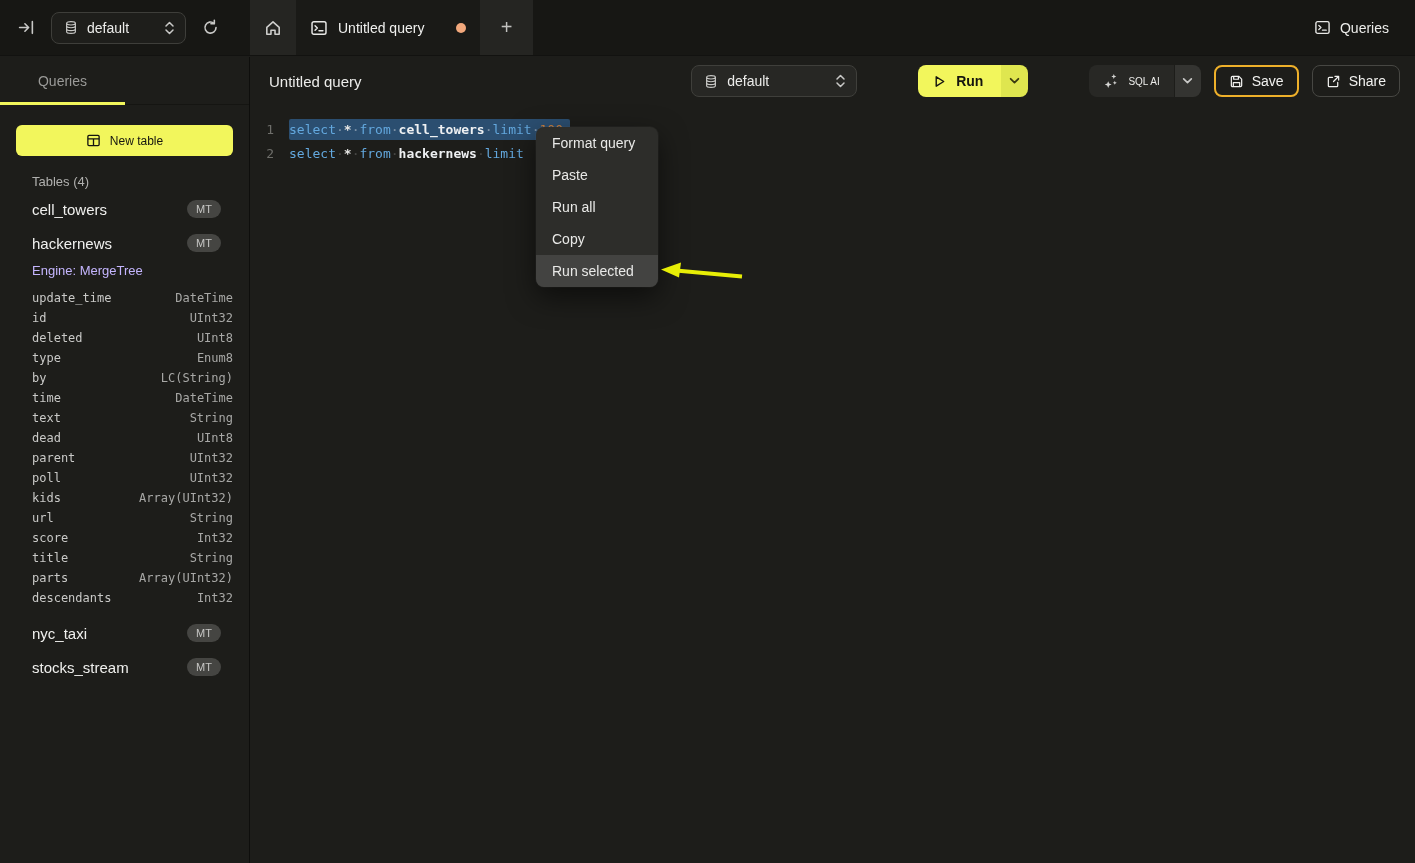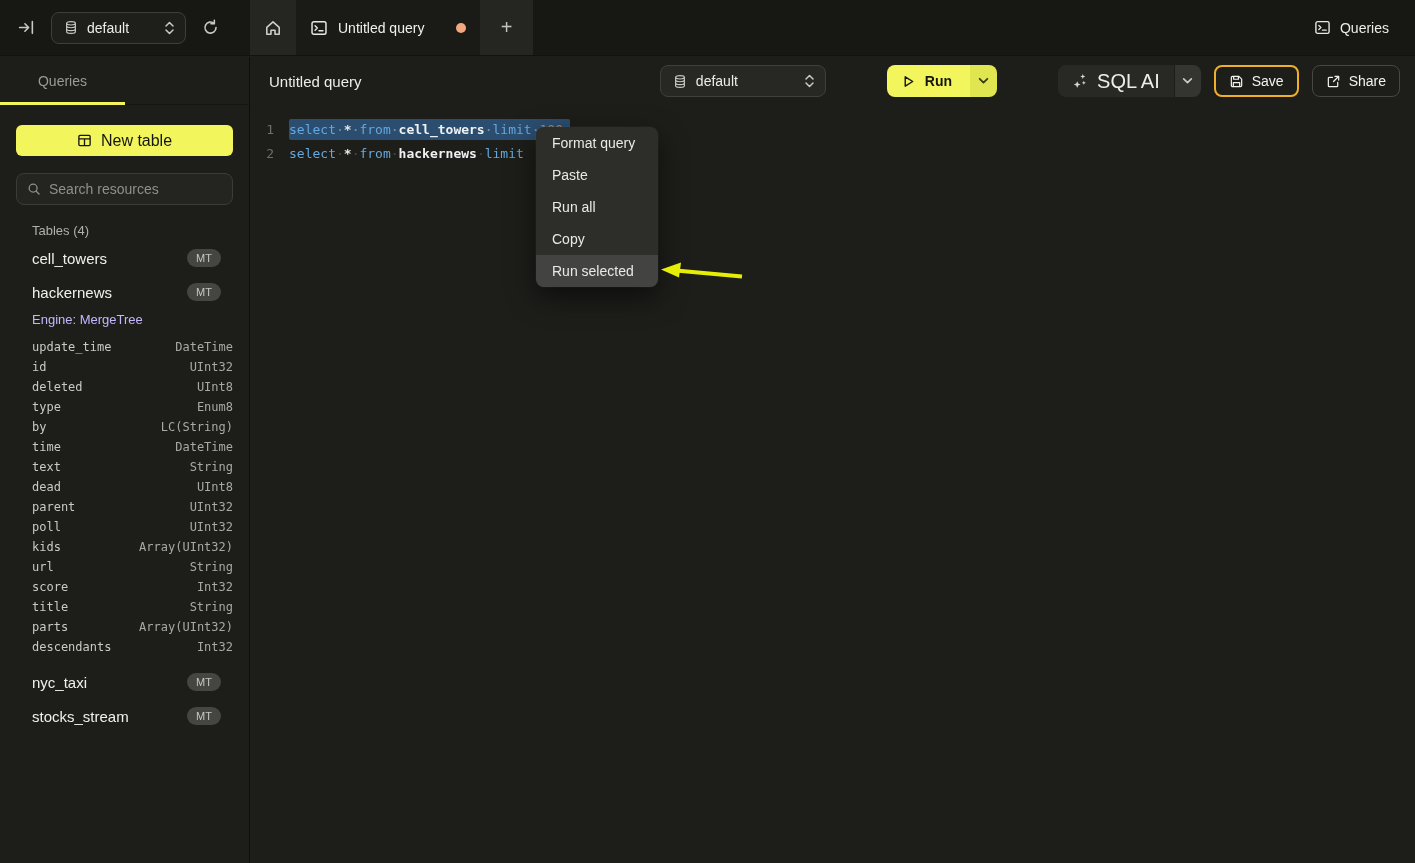--- a/index.html
+++ b/index.html
@@ -56,21 +56,21 @@
   .side-tabs { height:48px; display:flex; position:relative; border-bottom:1px solid #151512; }
   .side-tab { width:125px; display:flex; align-items:center; justify-content:center;
     font-size:14px; cursor:pointer; }
   .side-tab.active { color:#ffffff; font-weight:700; }
   .side-tab.inactive { color:#9a9a98; }
   .side-tab-underline { position:absolute; bottom:-1px; left:0; width:125px; height:3px; }
 
   .new-table-btn {
     margin:20px 16px 0 16px; height:31px; border-radius:6px;
     display:flex; align-items:center; justify-content:center; gap:9px;
-    color:#151510; font-size:16px; font-weight:500; cursor:pointer;
+    color:#151510; font-size:12px; font-weight:500; cursor:pointer;
   }
   .search-box {
     margin:17px 16px 0 16px; height:32px; border-radius:8px;
     background:#242421; border:1px solid #3b3b37;
     display:flex; align-items:center; gap:8px; padding:0 10px;
   }
   .search-box input {
     flex:1; background:transparent; border:none; outline:none;
     font-family:"Liberation Sans", sans-serif; font-size:14px; color:#d8d8d6;
   }
@@ -100,21 +100,21 @@
   .toolbar .db-select { width:166px; background:#272724; border-color:#3f3f3b; }
 
   .split-btn { display:flex; height:32px; cursor:pointer;margin-left:48px; }
   .run-main {
     display:flex; align-items:center; gap:9px; padding:0 18px 0 14px;
     border-radius:8px 0 0 8px; color:#15150f; font-size:14px; font-weight:600;
   }
   .run-caret { width:27px; display:flex; align-items:center; justify-content:center; border-radius:0 8px 8px 0; color:#3a3a10; }
   .sqlai-main {
     display:flex; align-items:center; gap:9px; padding:0 14px;
-    background:#282825; border-radius:8px 0 0 8px; color:#ececea; font-size:20px; font-weight:500;
+    background:#282825; border-radius:8px 0 0 8px; color:#ececea; font-size:10px; font-weight:500;
     margin-right:1px;
   }
   .sqlai-caret { width:26px; display:flex; align-items:center; justify-content:center;
     background:#343431; border-radius:0 8px 8px 0; color:#c9c9c7; }
 
   .save-btn {
     height:32px; display:flex; align-items:center; gap:8px; padding:0 13px;
     border-radius:8px; border:2px solid #bef264; background:transparent;
     color:#f2f2f0; font-size:14px; font-weight:500; cursor:pointer;
   }
@@ -229,29 +229,20 @@
   <div class="new-table-btn" style="background: rgb(242, 246, 92);">
     <span>
       <svg width="15" height="15" viewBox="0 0 16 16" fill="none" stroke="#151510" stroke-width="1.4" stroke-linejoin="round">
         <rect x="2" y="2.5" width="12" height="11" rx="1.2"></rect>
         <path d="M2 6.2 H14 M8 6.2 V13.5"></path>
       </svg>
     </span>
     <span>New table</span>
   </div>
 
-  <div class="search-box">
-    <span>
-      <svg width="14" height="14" viewBox="0 0 16 16" fill="none" stroke="#8f8f8d" stroke-width="1.5" stroke-linecap="round">
-        <circle cx="7" cy="7" r="4.5"></circle>
-        <path d="M10.5 10.5 L13.8 13.8"></path>
-      </svg>
-    </span>
-    <input type="text" placeholder="Search resources" style="">
-  </div>
 
   <div class="tables-section">
     <div class="section-title">Tables (4)</div>
     <div>
         <div class="table-row">
           <span class="tname">cell_towers</span>
           <span class="badge">MT</span>
         </div>
         <div class="table-row">
           <span class="tname">hackernews</span>

